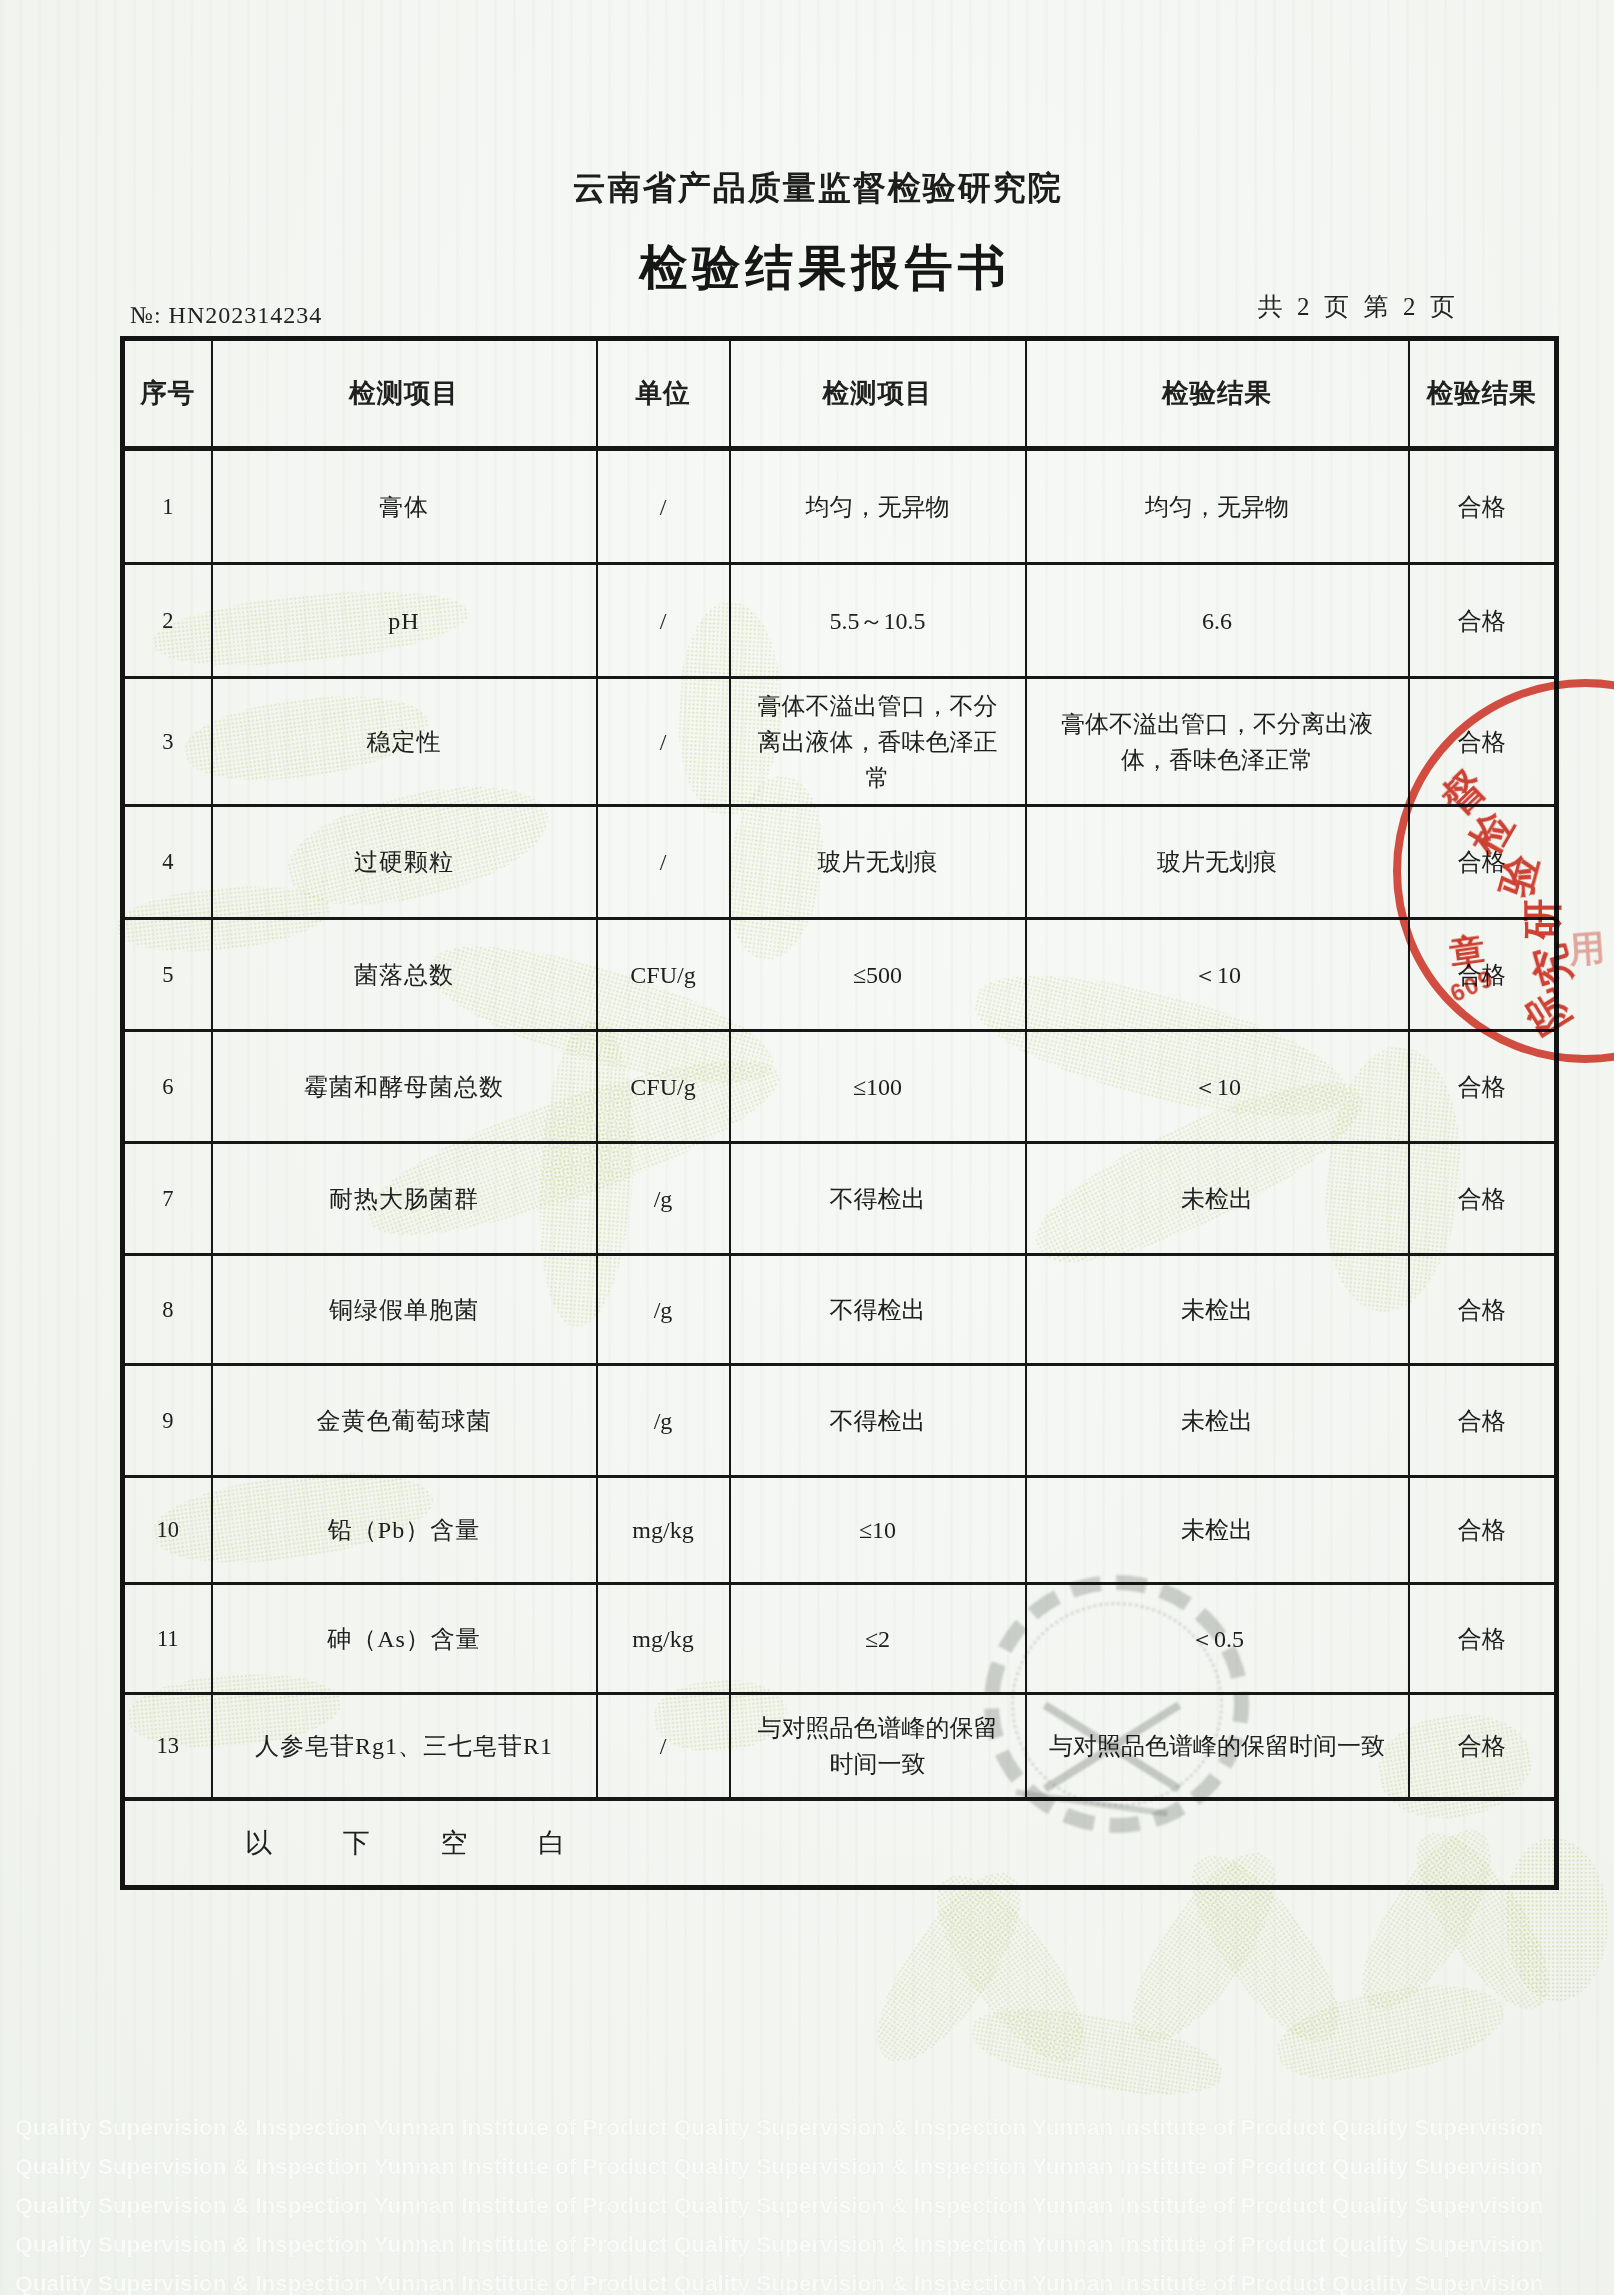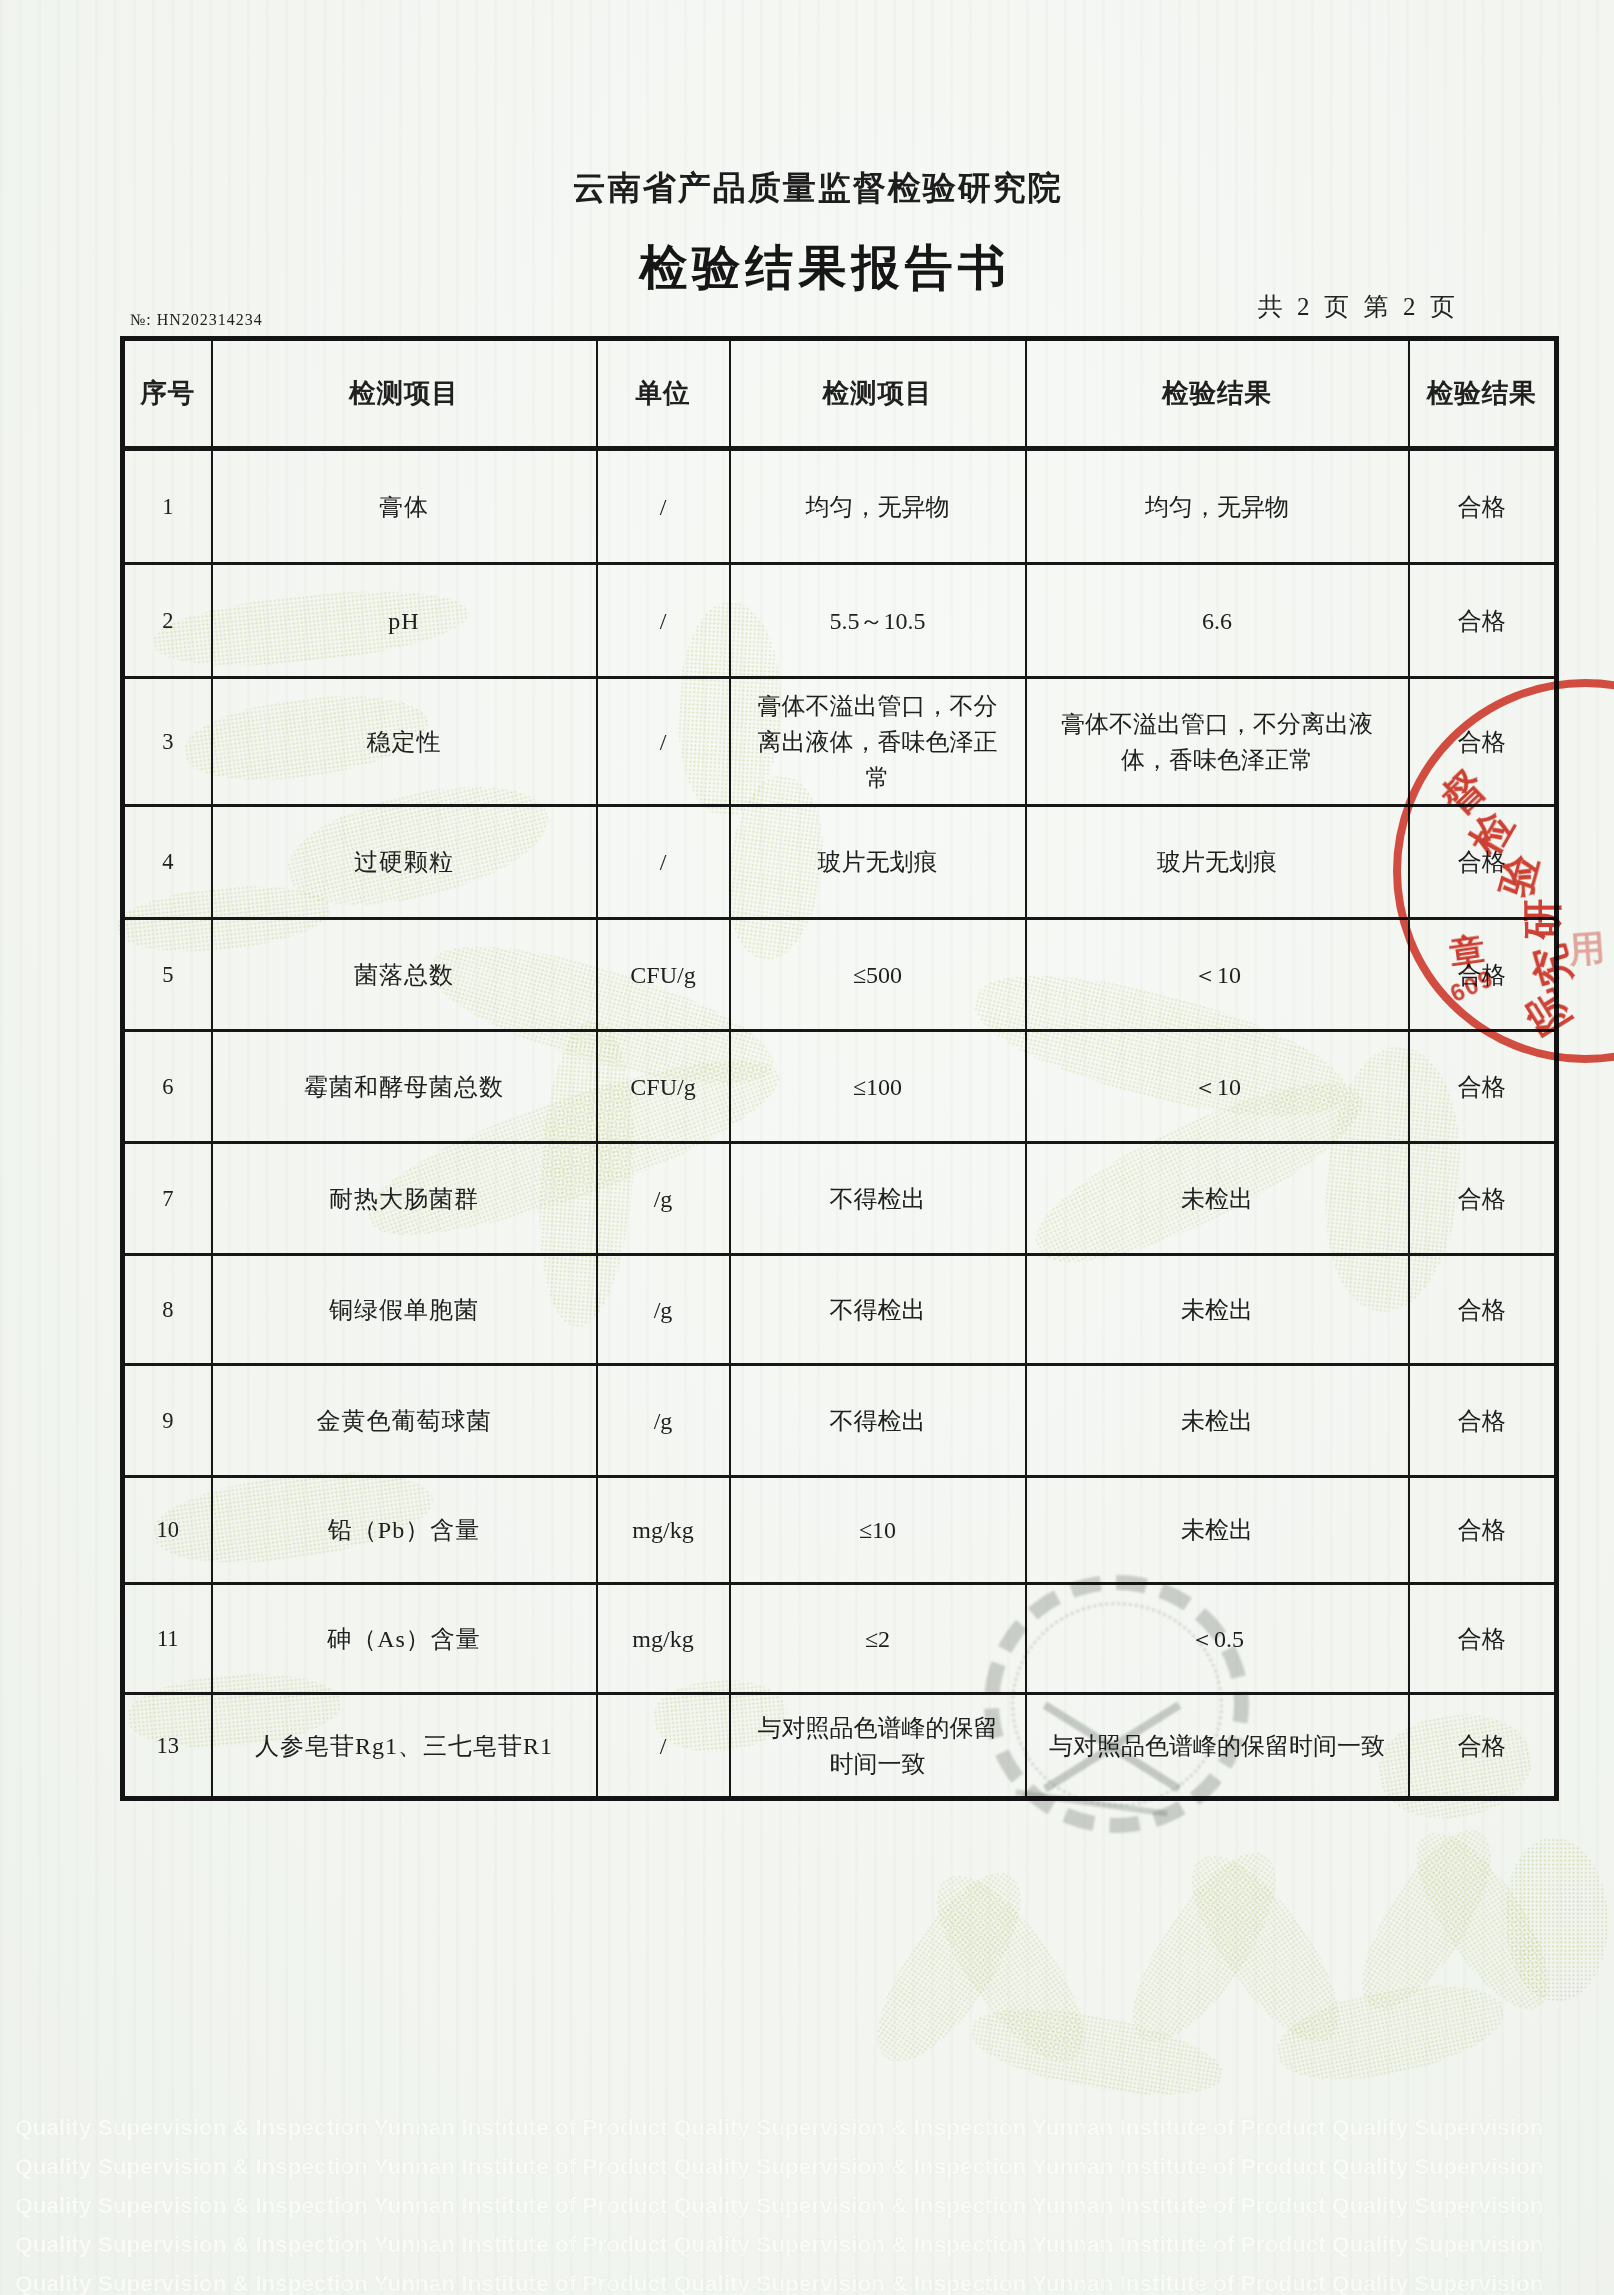--- a/index.html
+++ b/index.html
@@ -45,22 +45,22 @@
     font-weight:700;font-size:33px;letter-spacing:2px;color:#1d1d1d;
     padding-left:20.4px;
   }
   .report-title{
     position:absolute;left:0;right:0;top:236px;text-align:center;
     font-family:"Liberation Sans","DejaVu Sans",sans-serif;
     font-weight:700;font-size:48px;letter-spacing:5.1px;color:#161616;
     padding-left:35px;
   }
   .report-no{
-    position:absolute;left:130px;top:311px;
-    font-size:16px;letter-spacing:1px;color:#222;
+    position:absolute;left:130px;top:302px;
+    font-size:24px;letter-spacing:1px;color:#222;
   }
   .page-info{
     position:absolute;right:156px;top:290px;
     font-size:25px;letter-spacing:4.1px;color:#222;
   }
   
   table.report{
     position:absolute;left:92px;top:336px;
     width:1435px;table-layout:fixed;
     border-collapse:collapse;
@@ -297,20 +297,23 @@
         <td>合格</td>
       </tr>
       <tr style="height:105px">
         <td class="c-no">13</td>
         <td class="c-item">人参皂苷Rg1、三七皂苷R1</td>
         <td>/</td>
         <td style="padding:3.1px 15.3px">与对照品色谱峰的保留时间一致</td>
         <td style="padding:3.1px 20.4px">与对照品色谱峰的保留时间一致</td>
         <td>合格</td>
       </tr>
+      <tr class="footrow" style="height:89px">
+        <td colspan="6">以 下 空 白</td>
+      </tr>
     </tbody>
   </table>
 
   <div class="bleed">
     <div class="ring"></div>
     <div class="ring2"></div>
     <div class="xa"></div>
     <div class="xb"></div>
     <div class="dash1"></div>
   </div>

